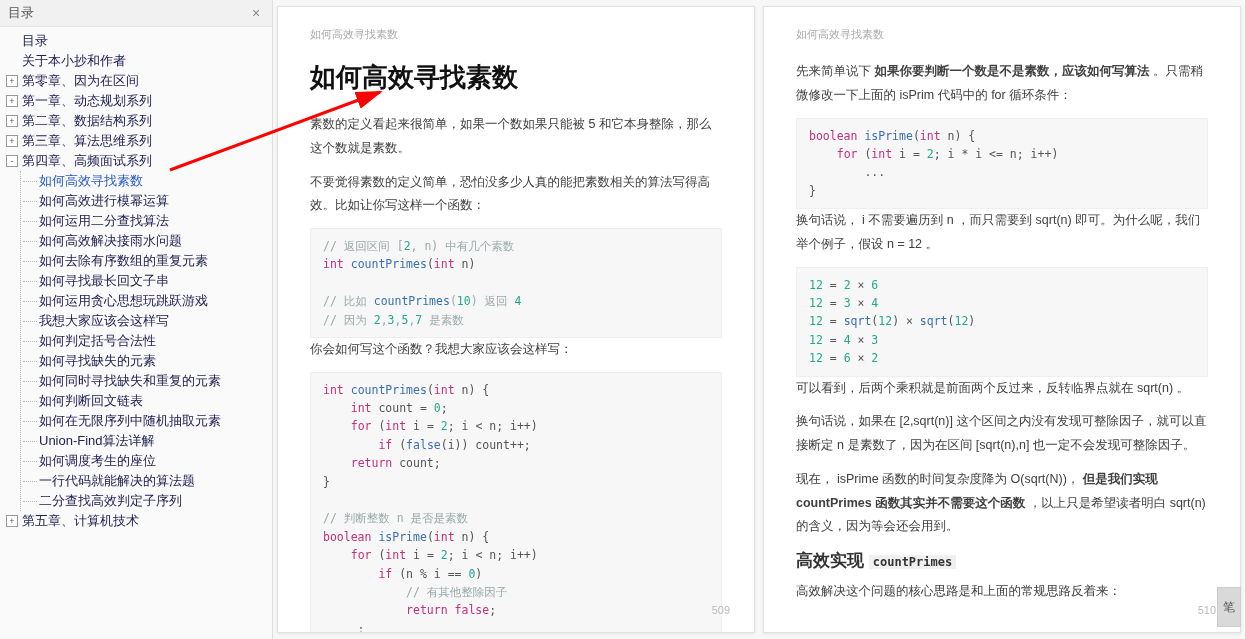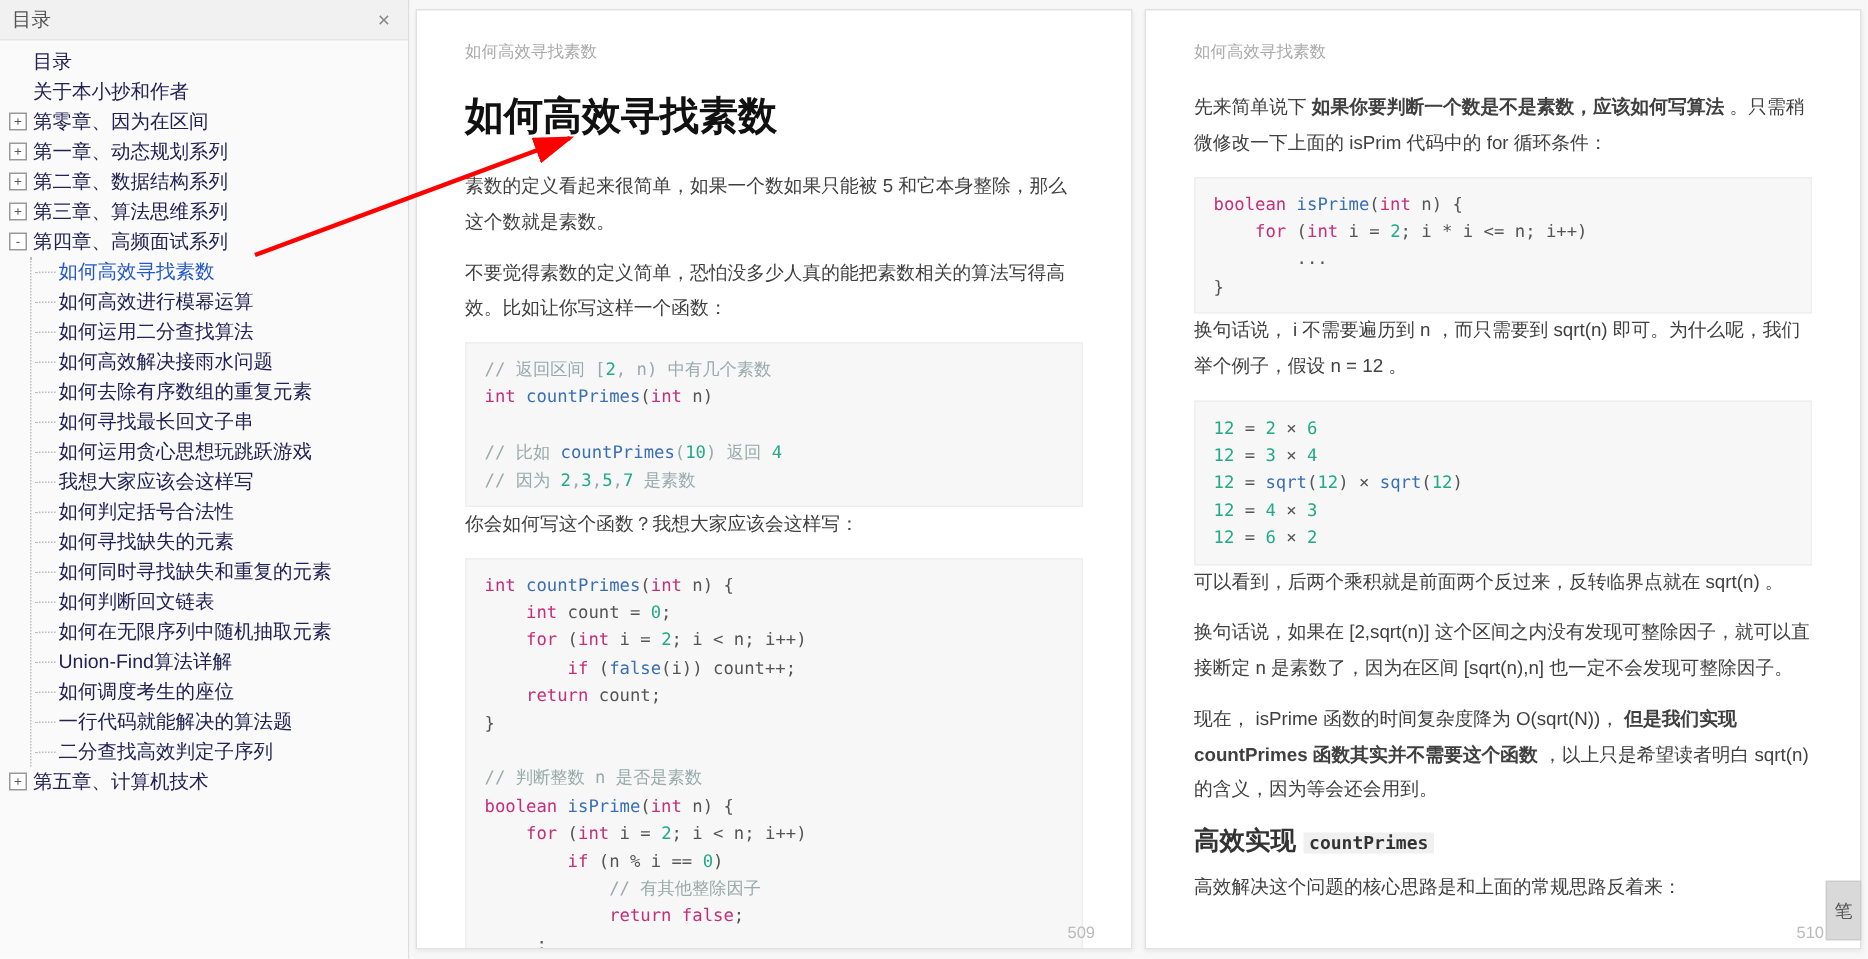--- a/index.html
+++ b/index.html
@@ -17,21 +17,21 @@
 .tree .toggle { width:12px; height:12px; border:1px solid #999; display:flex; align-items:center; justify-content:center; font-size:9px; line-height:9px; margin-right:4px; color:#555; background:#fff; }
 .tree .spacer { width:16px; display:inline-block; }
 .tree ul { list-style:none; margin-left:14px; border-left:1px dotted #bbb; padding-left:2px; }
 .tree ul li .row::before { content:""; display:inline-block; width:14px; border-top:1px dotted #bbb; vertical-align:middle; margin-right:2px; }
 .tree .row.sel { color:#2558c7; font-weight:500; }
 
 
 .pages { flex:1; display:flex; background:#f7f7f7; position:relative; }
 .page { flex:1; margin:6px 4px; background:#fff; border:1px solid #e1e1e1; box-shadow:0 1px 3px rgba(0,0,0,.08); padding:20px 32px 28px; position:relative; overflow:hidden; }
 .page .running-head { font-size:11px; color:#aaa; margin-bottom:18px; }
-.page .pageno { position:absolute; bottom:4px; right:24px; font-size:11px; color:#bbb; }
+.page .pageno { position:absolute; bottom:16px; right:24px; font-size:11px; color:#bbb; }
 .page h1.title { font-size:26px; font-weight:700; margin:8px 0 18px; color:#111; }
 .page p { font-size:12.5px; line-height:1.9; margin-bottom:10px; color:#404040; }
 .page p b { font-weight:700; }
 .codeblk { background:#f7f7f7; border:1px solid #eee; padding:8px 12px; font-family:Consolas,Menlo,monospace; font-size:11.5px; line-height:1.6; white-space:pre; color:#555; margin:8px 0 0; overflow:hidden; }
 .codeblk .kw { color:#c42e7b; }   
 .codeblk .fn { color:#3a6fb5; }
 .codeblk .cm { color:#9aa; }
 .codeblk .lit{ color:#2a8; }
 .inline-code { font-family:Consolas,Menlo,monospace; background:#f0f0f0; padding:0 4px; font-size:12px; }
 .page .h2 { font-size:17px; font-weight:700; margin:10px 0 8px; }

